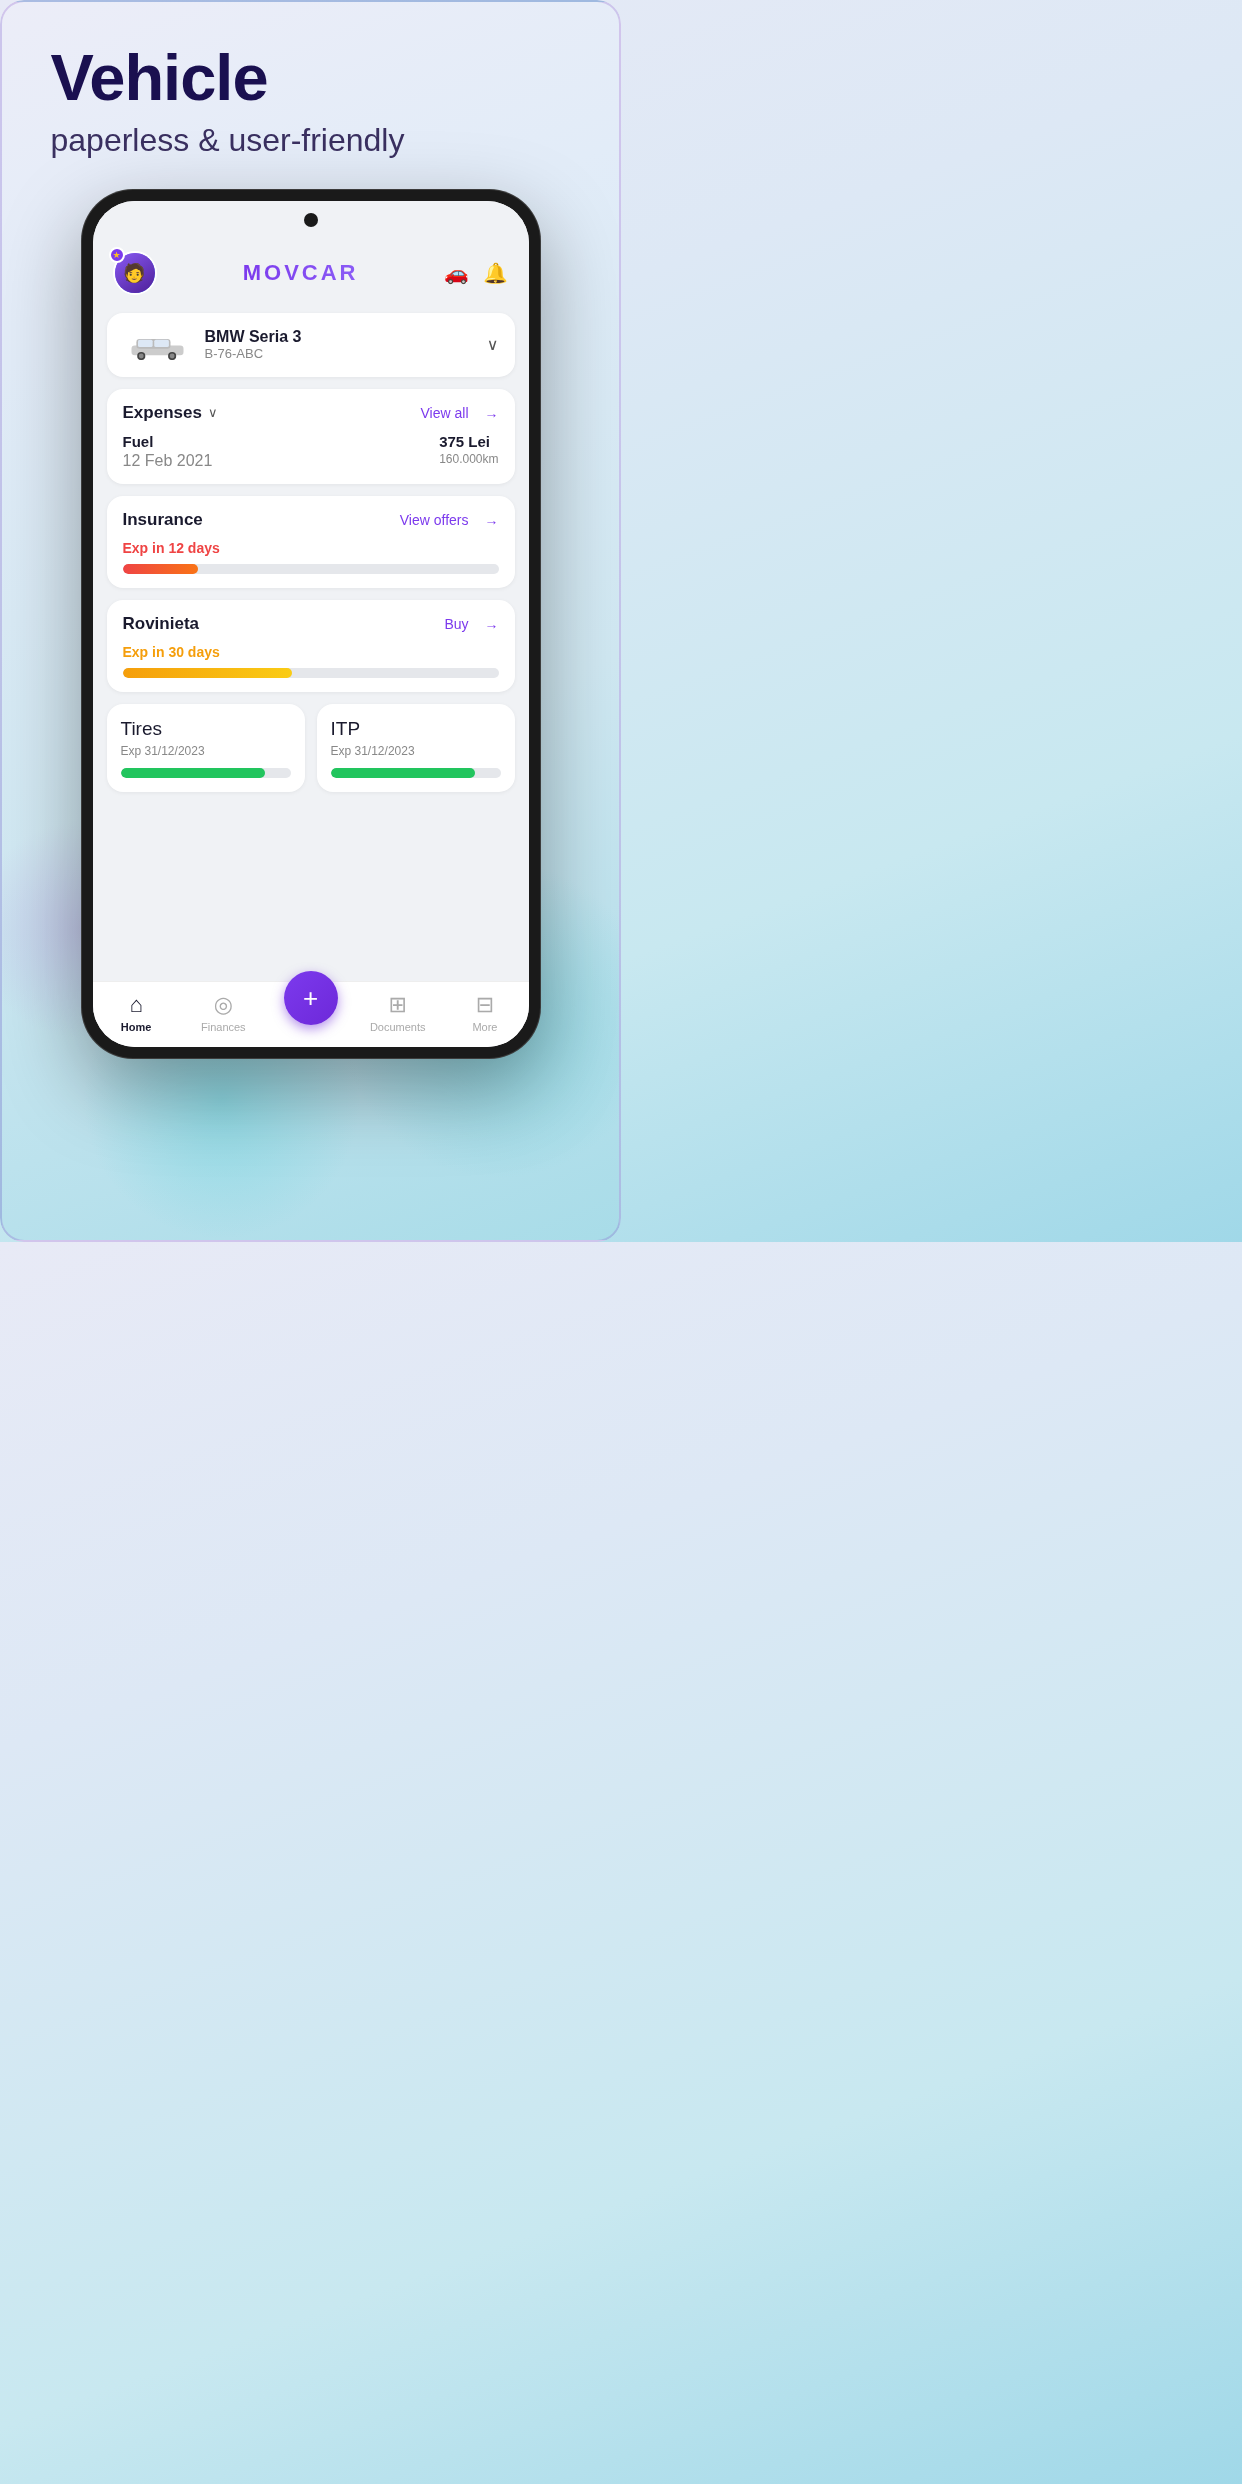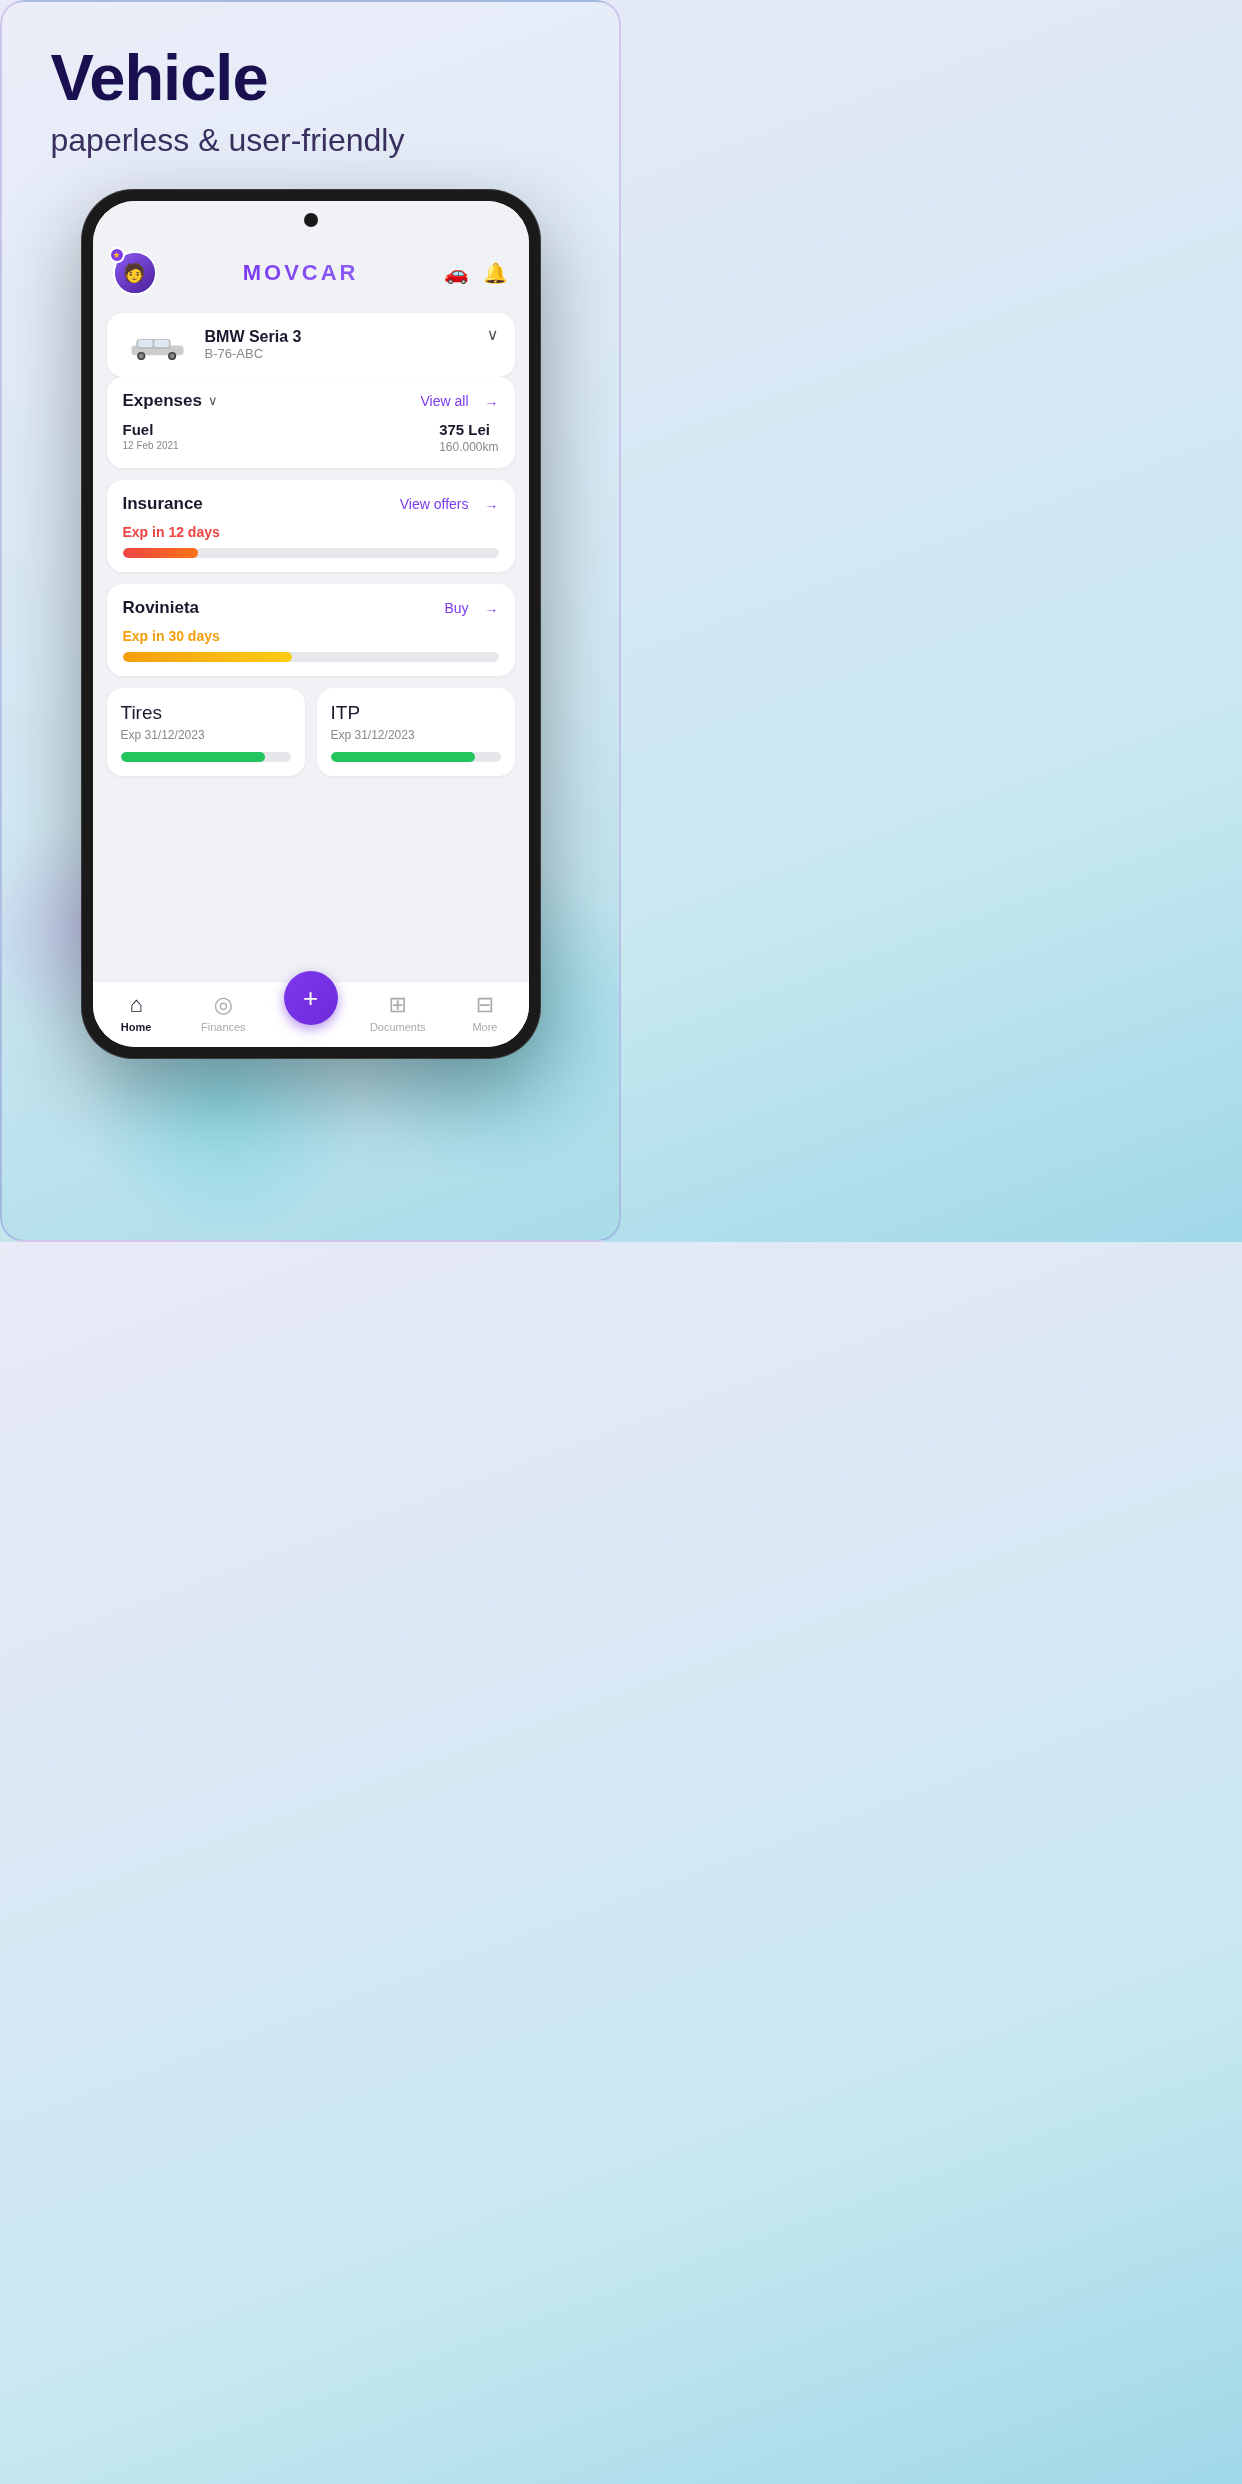--- a/index.html
+++ b/index.html
@@ -194,21 +194,23 @@
       scrollbar-width: none;
     }
     .scroll-content::-webkit-scrollbar { display: none; }
 
     
     .car-card {
       background: white;
       border-radius: 16px;
       padding: 12px 16px;
       display: flex;
+      align-items: center;
       justify-content: space-between;
+      margin-bottom: 12px;
       box-shadow: 0 1px 4px rgba(0,0,0,0.06);
     }
     .car-info {
       display: flex;
       align-items: center;
       gap: 12px;
     }
     .car-image {
       width: 70px;
       height: 40px;
@@ -272,21 +274,21 @@
       display: flex;
       justify-content: space-between;
       align-items: flex-start;
     }
     .expense-label {
       font-size: 15px;
       font-weight: 600;
       color: #1a1a2e;
     }
     .expense-date {
-      font-size: 10px;
+      font-size: 16px;
       color: #888;
       margin-top: 2px;
     }
     .expense-amount {
       font-size: 15px;
       font-weight: 700;
       color: #1a1a2e;
     }
     .expense-km {
       font-size: 12px;

